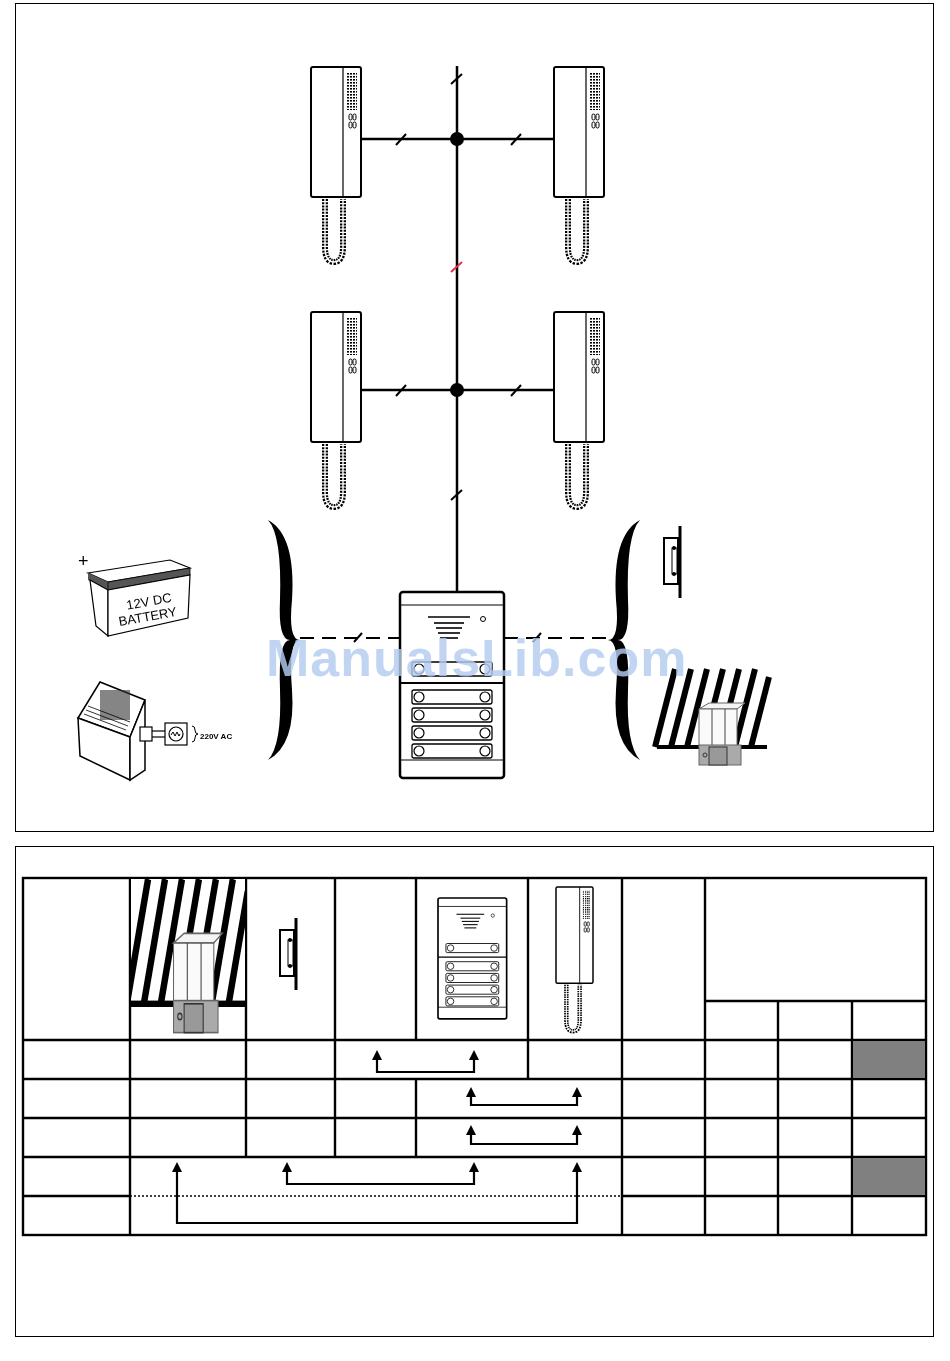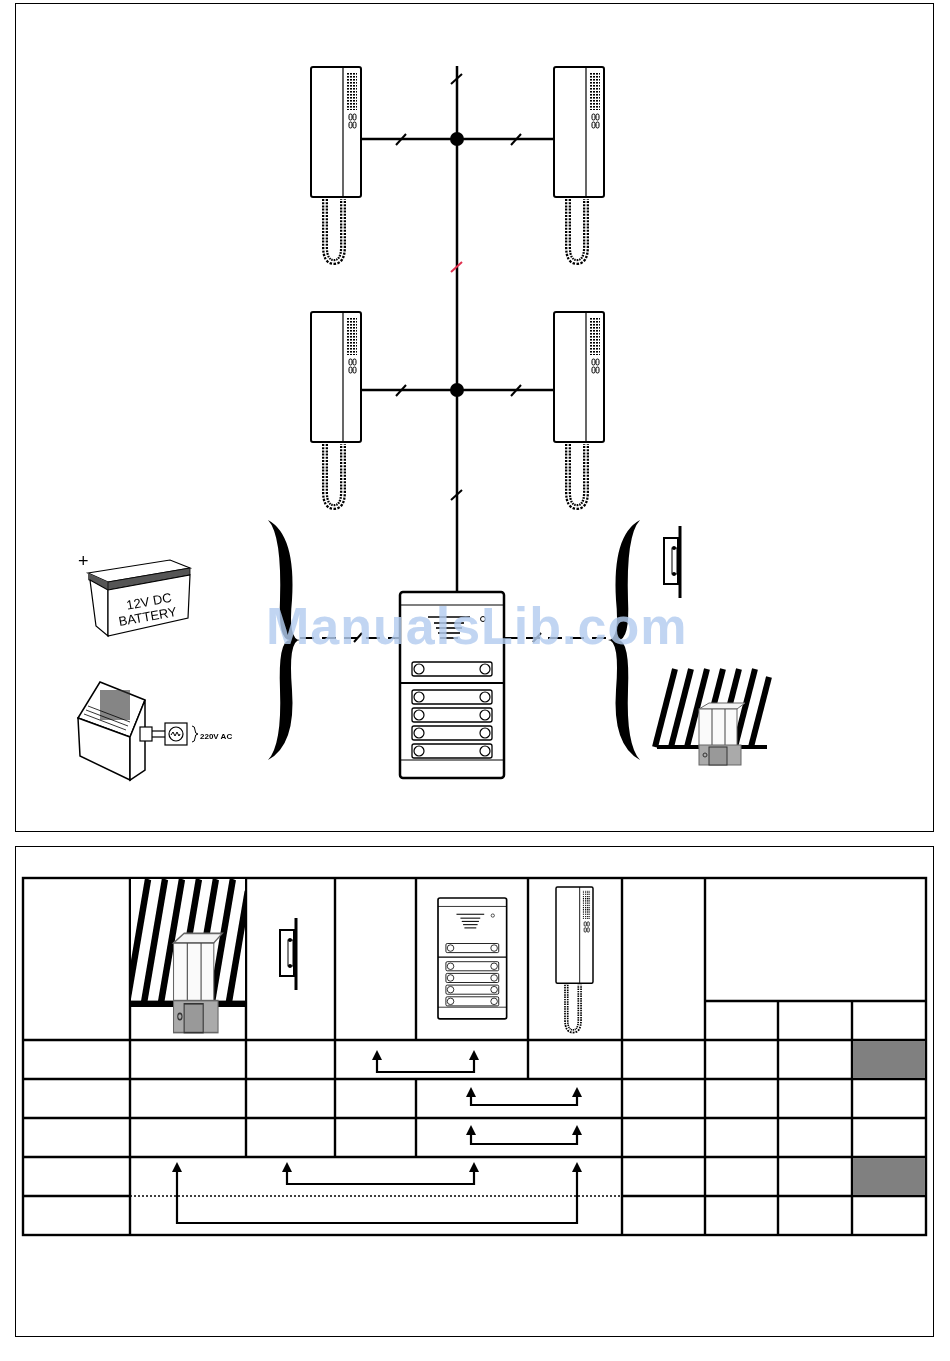--- a/index.html
+++ b/index.html
@@ -1,21 +1,21 @@
 <!DOCTYPE html>
 <html><head>
 <meta charset="utf-8">
 <style>
   html,body{margin:0;padding:0;background:#fff;}
   body{width:950px;height:1361px;position:relative;overflow:hidden;font-family:"Liberation Sans",sans-serif;}
   .frame{position:absolute;border:1px solid #000;box-sizing:border-box;}
   #frame-top{left:15px;top:3px;width:919px;height:829px;}
   #frame-bottom{left:15px;top:846px;width:919px;height:491px;}
   svg{position:absolute;left:0;top:0;}
-  .watermark{position:absolute;left:266px;top:596px;font-size:52px;font-weight:bold;color:#b4cdf0;opacity:0.82;letter-spacing:1px;white-space:nowrap;}
+  .watermark{position:absolute;left:266px;top:628px;font-size:52px;font-weight:bold;color:#b4cdf0;opacity:0.82;letter-spacing:1px;white-space:nowrap;}
   .lbl{font-family:"Liberation Sans",sans-serif;}
 </style>
 </head>
 <body>
 
 <div class="frame" id="frame-top"></div>
 <div class="frame" id="frame-bottom"></div>
 
 <svg width="950" height="1361" viewBox="0 0 950 1361">
   <defs>

